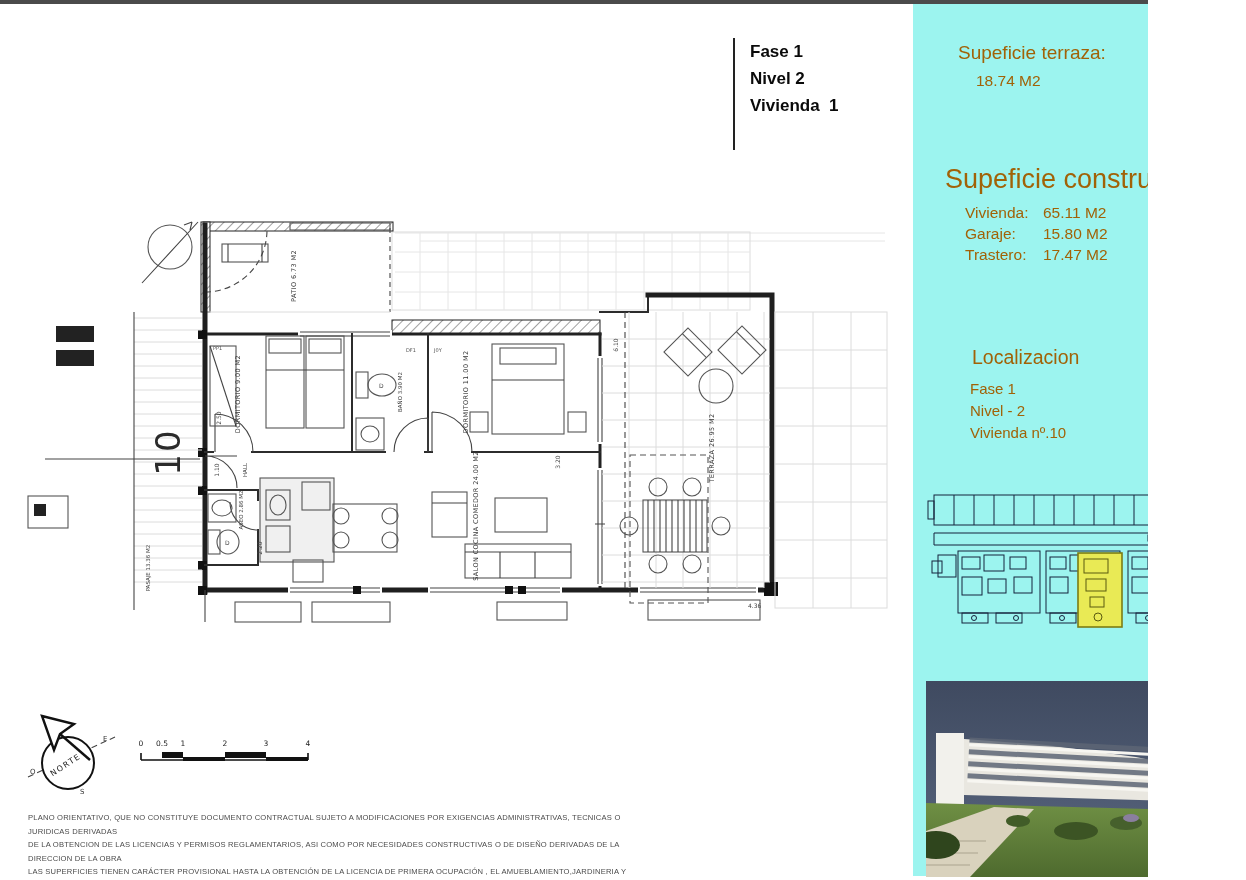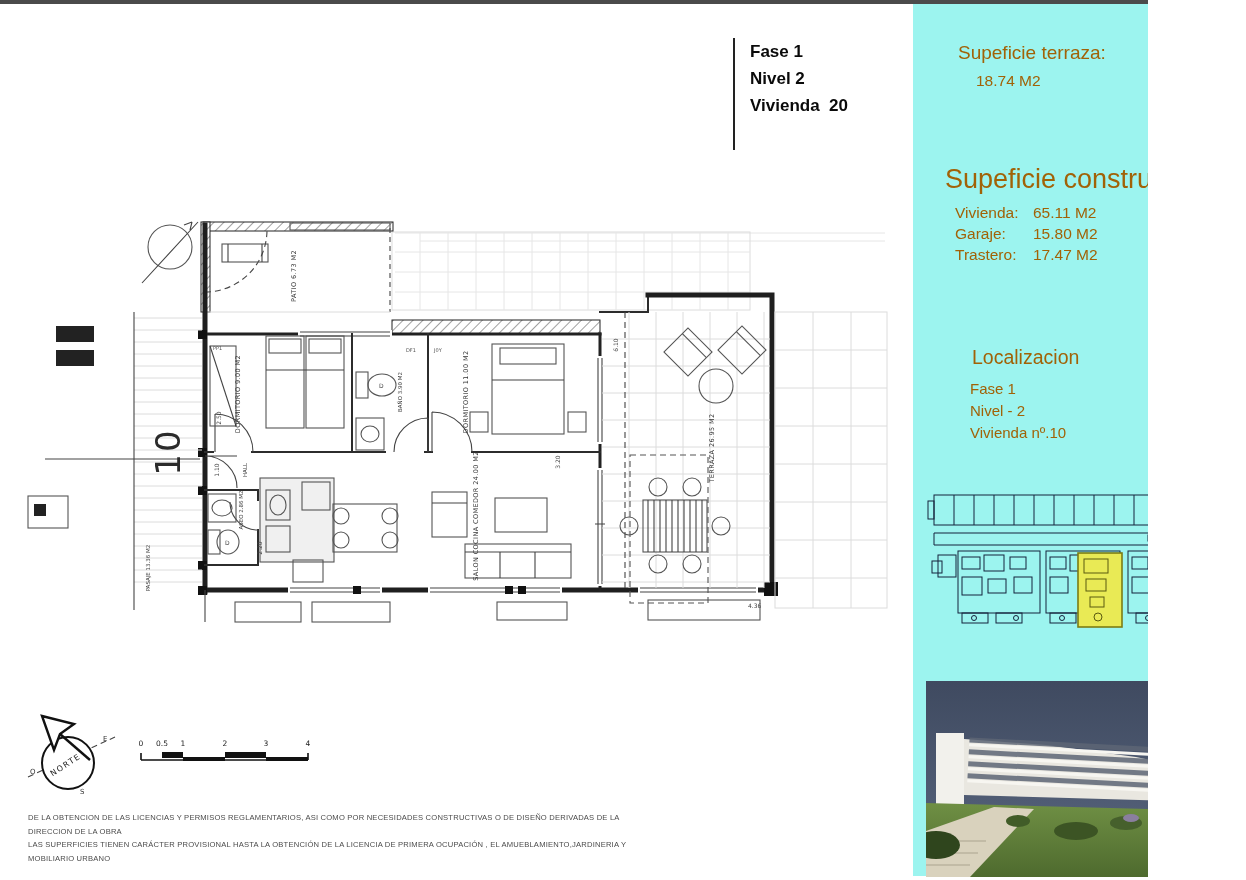--- a/index.html
+++ b/index.html
@@ -44,21 +44,21 @@
 </style>
 </head>
 <body>
 
 <div class="page">
   <div class="top-rule"></div>
 
   <div class="title-block">
     <div>Fase 1</div>
     <div>Nivel 2</div>
-    <div>Vivienda  20</div>
+    <div>Vivienda  1</div>
   </div>
 
   <svg class="plan-svg" viewBox="0 0 1246 880" xmlns="http://www.w3.org/2000/svg">
     <defs>
       <pattern id="hatch" width="7" height="7" patternUnits="userSpaceOnUse" patternTransform="rotate(45)">
         <rect width="7" height="7" fill="#fff"></rect>
         <line x1="0" y1="0" x2="0" y2="7" stroke="#777" stroke-width="1.4"></line>
       </pattern>
     </defs>
 
@@ -272,31 +272,32 @@
       <text class="tick" x="141" y="746" text-anchor="middle">0</text>
       <text class="tick" x="162" y="746" text-anchor="middle">0.5</text>
       <text class="tick" x="183" y="746" text-anchor="middle">1</text>
       <text class="tick" x="225" y="746" text-anchor="middle">2</text>
       <text class="tick" x="266" y="746" text-anchor="middle">3</text>
       <text class="tick" x="308" y="746" text-anchor="middle">4</text>
     </g>
   </svg>
 
   <div class="disclaimer">
+    <div>PLANO ORIENTATIVO, QUE NO CONSTITUYE DOCUMENTO CONTRACTUAL SUJETO A MODIFICACIONES POR EXIGENCIAS ADMINISTRATIVAS, TECNICAS O JURIDICAS DERIVADAS</div>
     <div>DE LA OBTENCION DE LAS LICENCIAS Y PERMISOS REGLAMENTARIOS, ASI COMO POR NECESIDADES CONSTRUCTIVAS  O DE DISEÑO DERIVADAS DE LA DIRECCION DE LA OBRA</div>
     <div>LAS SUPERFICIES TIENEN CARÁCTER PROVISIONAL HASTA LA OBTENCIÓN DE LA LICENCIA DE PRIMERA OCUPACIÓN , EL AMUEBLAMIENTO,JARDINERIA Y MOBILIARIO URBANO</div>
 
   </div>
 
   <aside class="side-panel">
     <div class="p-abs h1" style="left:45px;top:38px;">Supeficie terraza:</div>
     <div class="p-abs v1" style="left:63px;top:68px;">18.74 M2</div>
 
     <div class="p-abs h2" style="left:32px;top:160px;">Supeficie construida:</div>
-    <div class="p-abs rows" style="left:42px;top:198px;">
+    <div class="p-abs rows" style="left:52px;top:198px;">
       <div class="row">
         <span class="lab">Vivienda:</span>
         <span>65.11 M2</span>
       </div>
       <div class="row">
         <span class="lab">Garaje:</span>
         <span>15.80 M2</span>
       </div>
       <div class="row">
         <span class="lab">Trastero:</span>

